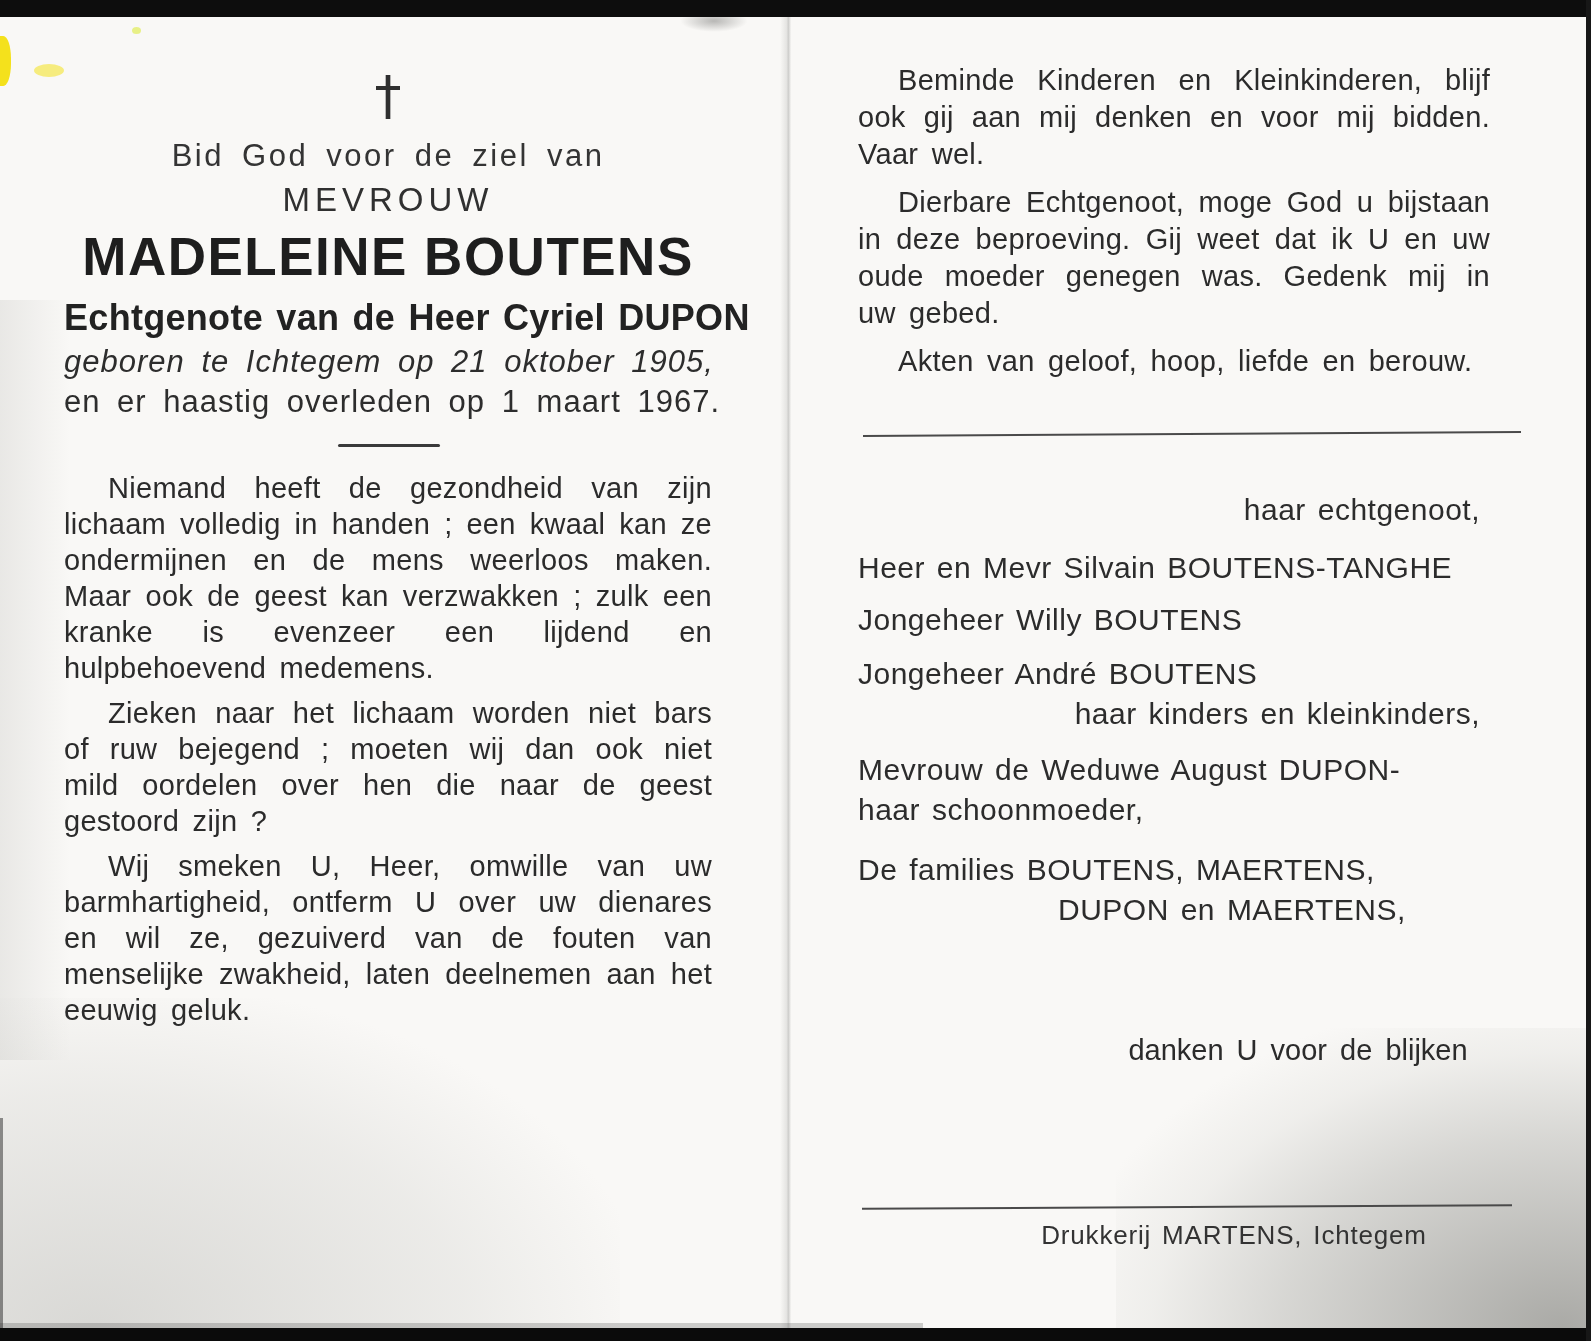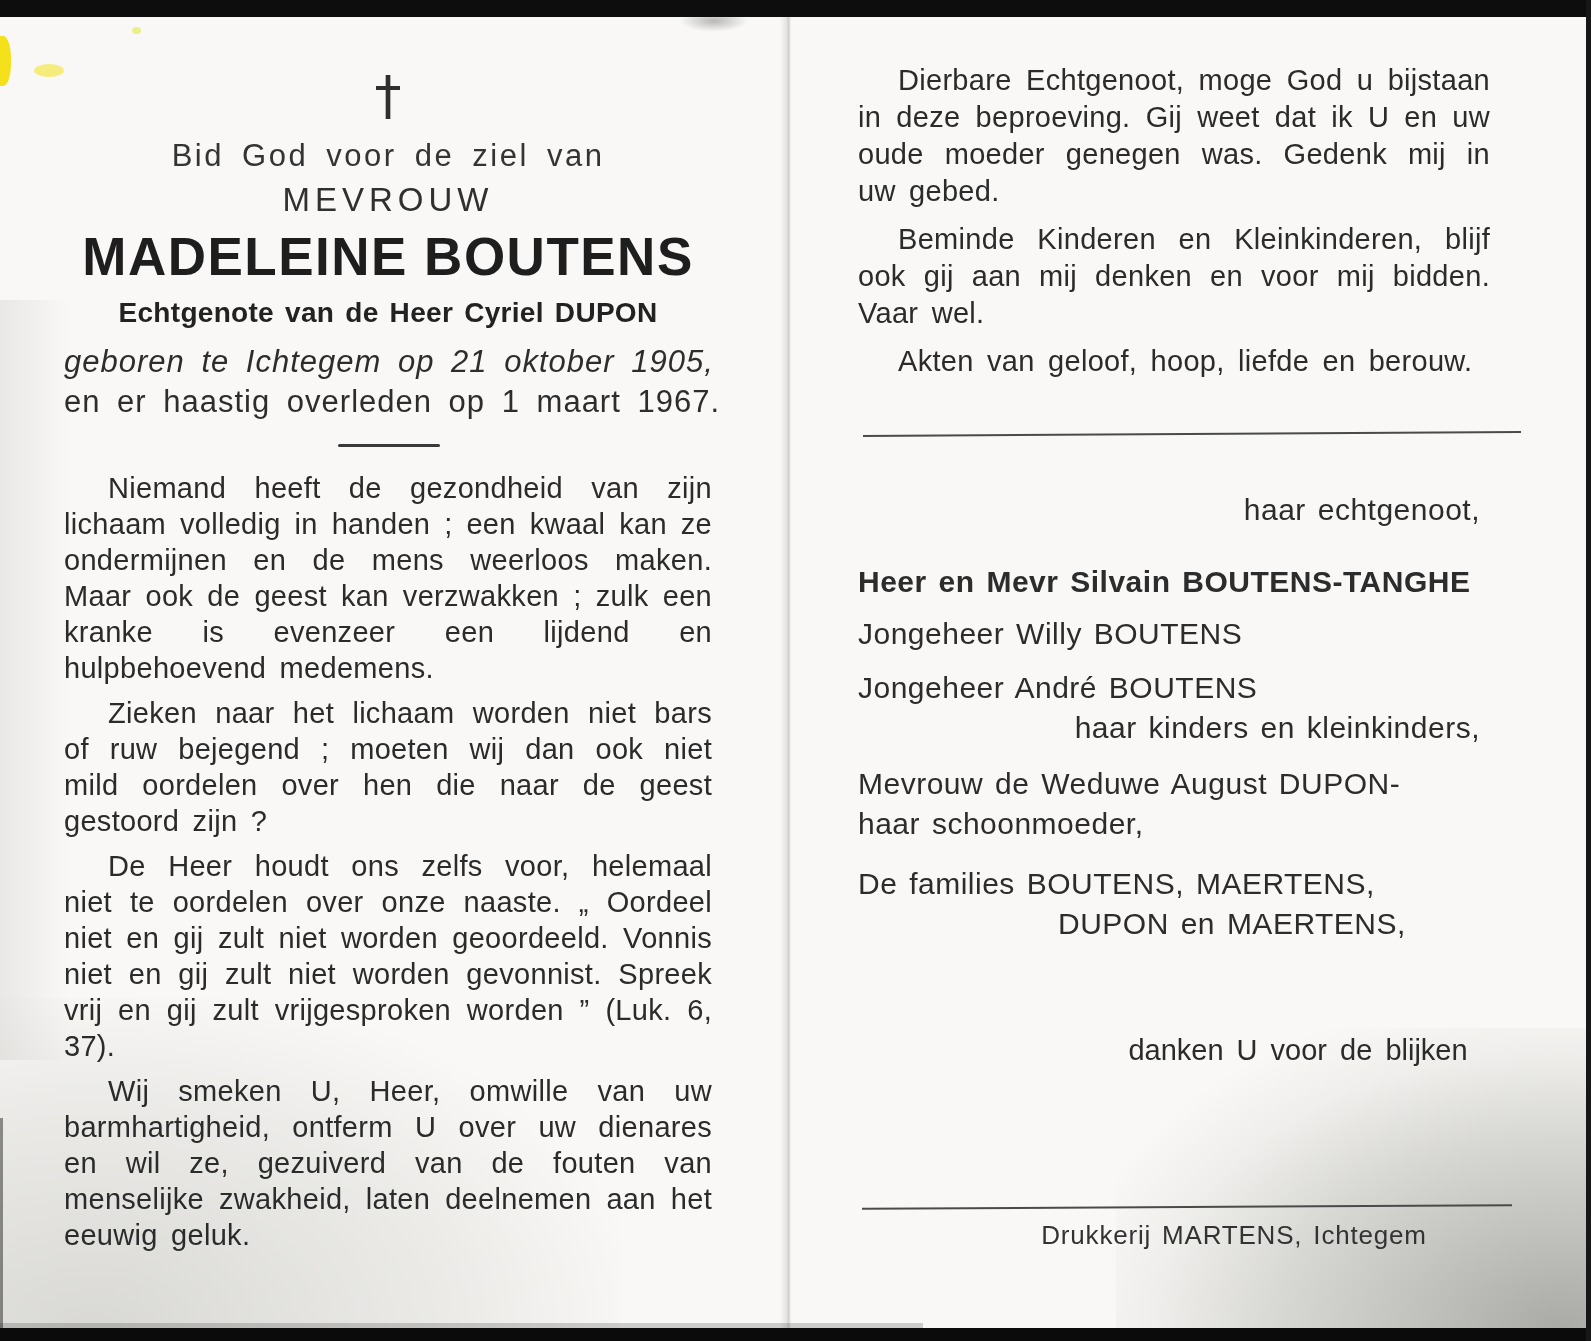--- a/index.html
+++ b/index.html
@@ -54,21 +54,21 @@
   .page-left{position:absolute;left:64px;top:0;width:648px;}
   .cross{position:absolute;top:64px;left:0;width:100%;text-align:center;
     font-family:"DejaVu Sans", sans-serif;font-size:54px;font-weight:400;color:#2f2f2f;}
   .intro-line{position:absolute;top:138px;left:0;width:100%;text-align:center;
     font-size:31px;letter-spacing:2.5px;word-spacing:7px;color:#343434;}
   .honorific{position:absolute;top:181px;left:0;width:100%;text-align:center;
     font-size:33px;letter-spacing:5px;color:#303030;}
   .deceased-name{position:absolute;top:226px;left:0;width:100%;text-align:center;
     font-size:53px;font-weight:600;letter-spacing:1.5px;color:#1e1e1e;white-space:nowrap;}
   .spouse-line{position:absolute;top:297px;left:0;width:100%;text-align:center;
-    font-size:28px;font-weight:700;letter-spacing:0.3px;word-spacing:3px;color:#222;white-space:nowrap;}
+    font-size:36px;font-weight:700;letter-spacing:0.3px;word-spacing:3px;color:#222;white-space:nowrap;}
   .birth-line{position:absolute;top:344px;left:0;width:100%;text-align:center;
     font-size:31px;letter-spacing:1px;word-spacing:7px;color:#2d2d2d;white-space:nowrap;font-style:italic;}
   .death-line{position:absolute;top:384px;left:0;width:100%;text-align:center;
     font-size:31px;letter-spacing:1px;word-spacing:7px;color:#2d2d2d;white-space:nowrap;}
   .divider-short{position:absolute;top:444px;left:274px;width:102px;height:3px;
     background:#3a3a3a;border-radius:2px;}
   .body-left{position:absolute;top:470px;left:0;width:100%;
     font-size:29px;line-height:36px;text-align:justify;
     word-spacing:5px;letter-spacing:0.3px;color:#2b2b2b;}
   .body-left p{margin:0 0 9px 0;text-indent:44px;}
@@ -82,21 +82,21 @@
   .divider-long-top{position:absolute;top:433px;left:5px;width:658px;height:2px;
     background:#4a4a4a;transform:rotate(-0.35deg);}
   .family-list{position:absolute;top:490px;left:0;width:100%;
     font-size:30px;letter-spacing:0.5px;word-spacing:3px;color:#2c2c2c;}
   .family-entry .fam-name{line-height:40px;white-space:nowrap;}
   .fam-role{line-height:40px;text-align:right;padding-right:10px;white-space:nowrap;}
   .fam-row{display:flex;justify-content:space-between;line-height:40px;}
   .fam-row .fam-name2{padding-left:75px;white-space:nowrap;}
   .fam-row .fam-role-inline{padding-right:12px;white-space:nowrap;}
   .fam-name2-indent{padding-left:200px;line-height:40px;white-space:nowrap;}
-  .gap18{margin-top:32px;font-weight:bold;} .gap12{margin-top:12px;} .gap14{margin-top:14px;}
+  .gap18{margin-top:18px;} .gap12{margin-top:12px;} .gap14{margin-top:14px;}
   .gap16{margin-top:16px;} .gap20{margin-top:20px;}
   .thanks-block{position:absolute;top:1028px;left:240px;width:400px;text-align:center;
     font-size:29px;line-height:45px;word-spacing:5px;color:#2b2b2b;}
   .divider-long-bottom{position:absolute;top:1206px;left:4px;width:650px;height:2px;
     background:#4a4a4a;transform:rotate(-0.3deg);}
   .printer-line{position:absolute;top:1220px;left:60px;width:632px;text-align:center;
     font-size:26px;letter-spacing:0.8px;word-spacing:3px;color:#333;white-space:nowrap;}
 </style>
 </head>
 <body>
@@ -122,29 +122,28 @@
     <div class="intro-line">Bid God voor de ziel van</div>
     <div class="honorific">MEVROUW</div>
     <div class="deceased-name">MADELEINE BOUTENS</div>
     <div class="spouse-line">Echtgenote van de Heer Cyriel DUPON</div>
     <div class="birth-line">geboren te Ichtegem op 21 oktober 1905,</div>
     <div class="death-line">en er haastig overleden op 1 maart 1967.</div>
     <div class="divider-short"></div>
     <div class="body-left">
       <p>Niemand heeft de gezondheid van zijn lichaam volledig in handen ; een kwaal kan ze ondermijnen en de mens weerloos maken. Maar ook de geest kan verzwakken ; zulk een kranke is evenzeer een lijdend en hulpbehoevend medemens.</p>
       <p>Zieken naar het lichaam worden niet bars of ruw bejegend ; moeten wij dan ook niet mild oordelen over hen die naar de geest gestoord zijn ?</p>
-      <p>De Heer houdt ons zelfs voor, helemaal niet te oordelen over onze naaste. „ Oordeel niet en gij zult niet worden geoordeeld. Vonnis niet en gij zult niet worden gevonnist. Spreek vrij en gij zult vrijgesproken worden ” (Luk. 6, 37).</p>
       <p>Wij smeken U, Heer, omwille van uw barmhartigheid, ontferm U over uw dienares en wil ze, gezuiverd van de fouten van menselijke zwakheid, laten deelnemen aan het eeuwig geluk.</p>
     </div>
   </div>
 
   <div class="page-right">
     <div class="body-right">
+      <p>Beminde Kinderen en Kleinkinderen, blijf ook gij aan mij denken en voor mij bidden. Vaar wel.</p>
       <p>Dierbare Echtgenoot, moge God u bijstaan in deze beproeving. Gij weet dat ik U en uw oude moeder genegen was. Gedenk mij in uw gebed.</p>
-      <p>Beminde Kinderen en Kleinkinderen, blijf ook gij aan mij denken en voor mij bidden. Vaar wel.</p>
       <p>Akten van geloof, hoop, liefde en berouw.</p>
     </div>
 
     <div class="divider-long-top"></div>
 
     <div class="family-list">
       <div class="family-entry">
         <div class="fam-role">haar echtgenoot,</div>
       </div>
       <div class="family-entry gap18">

